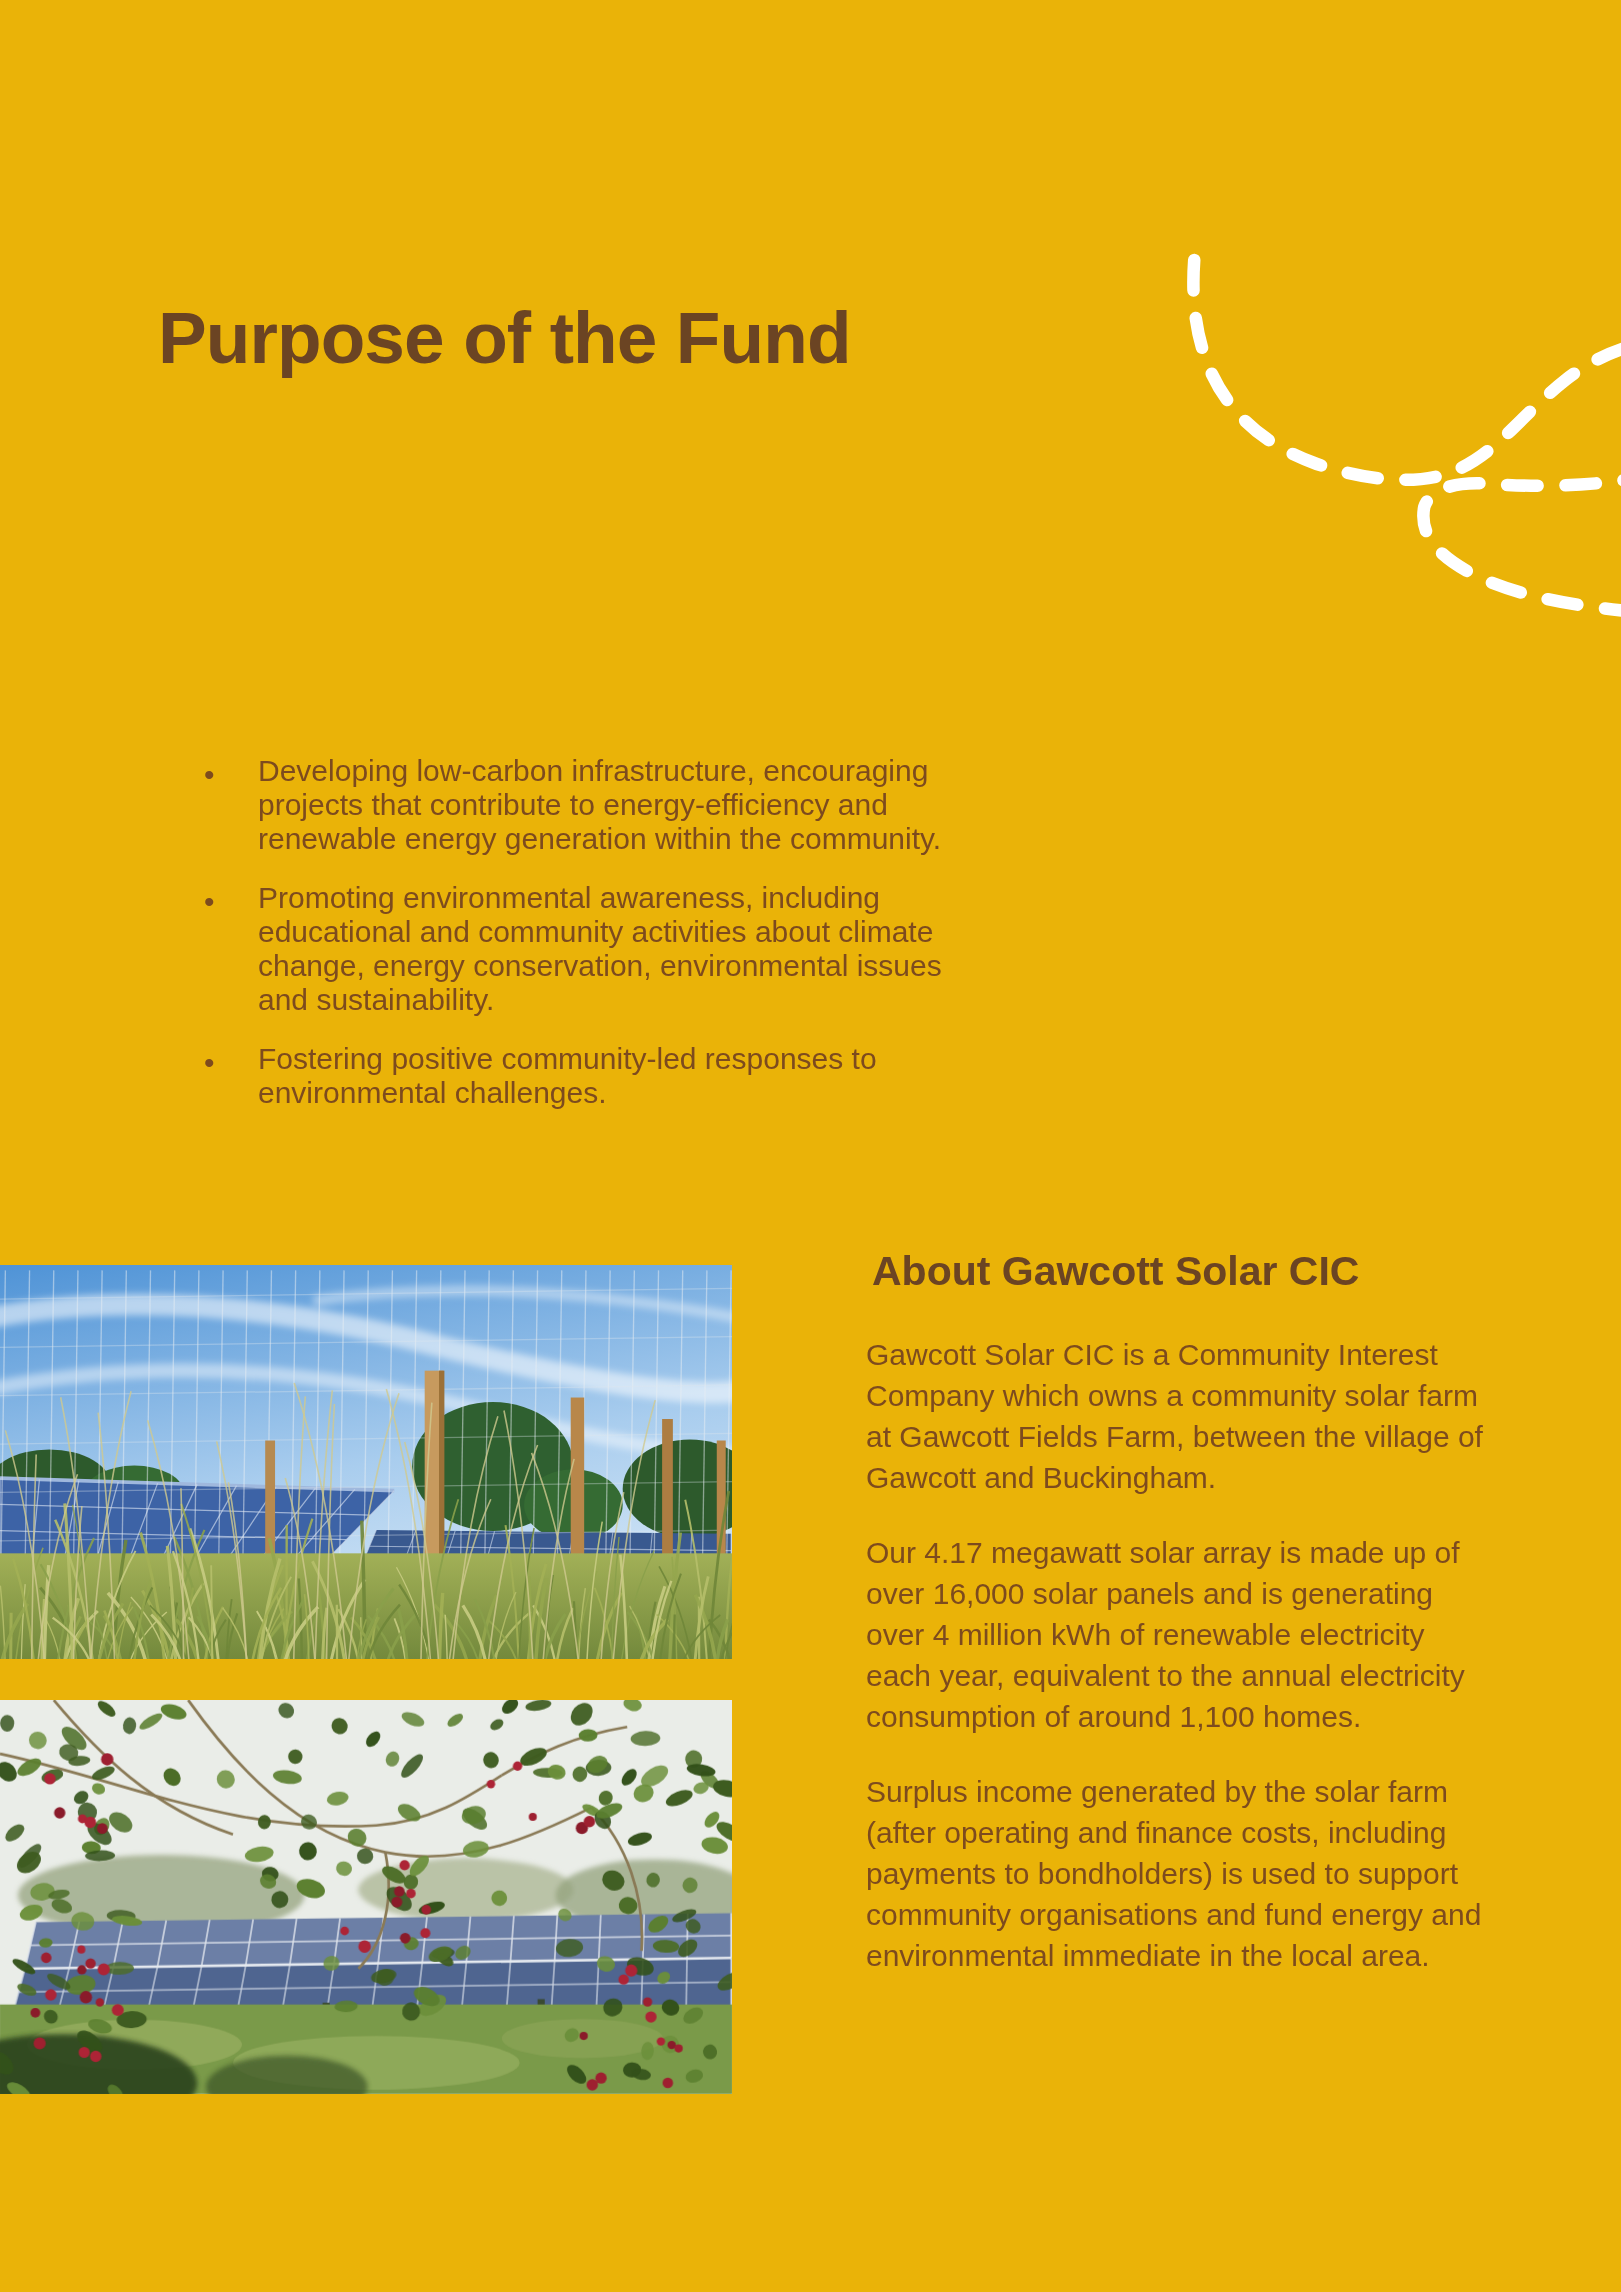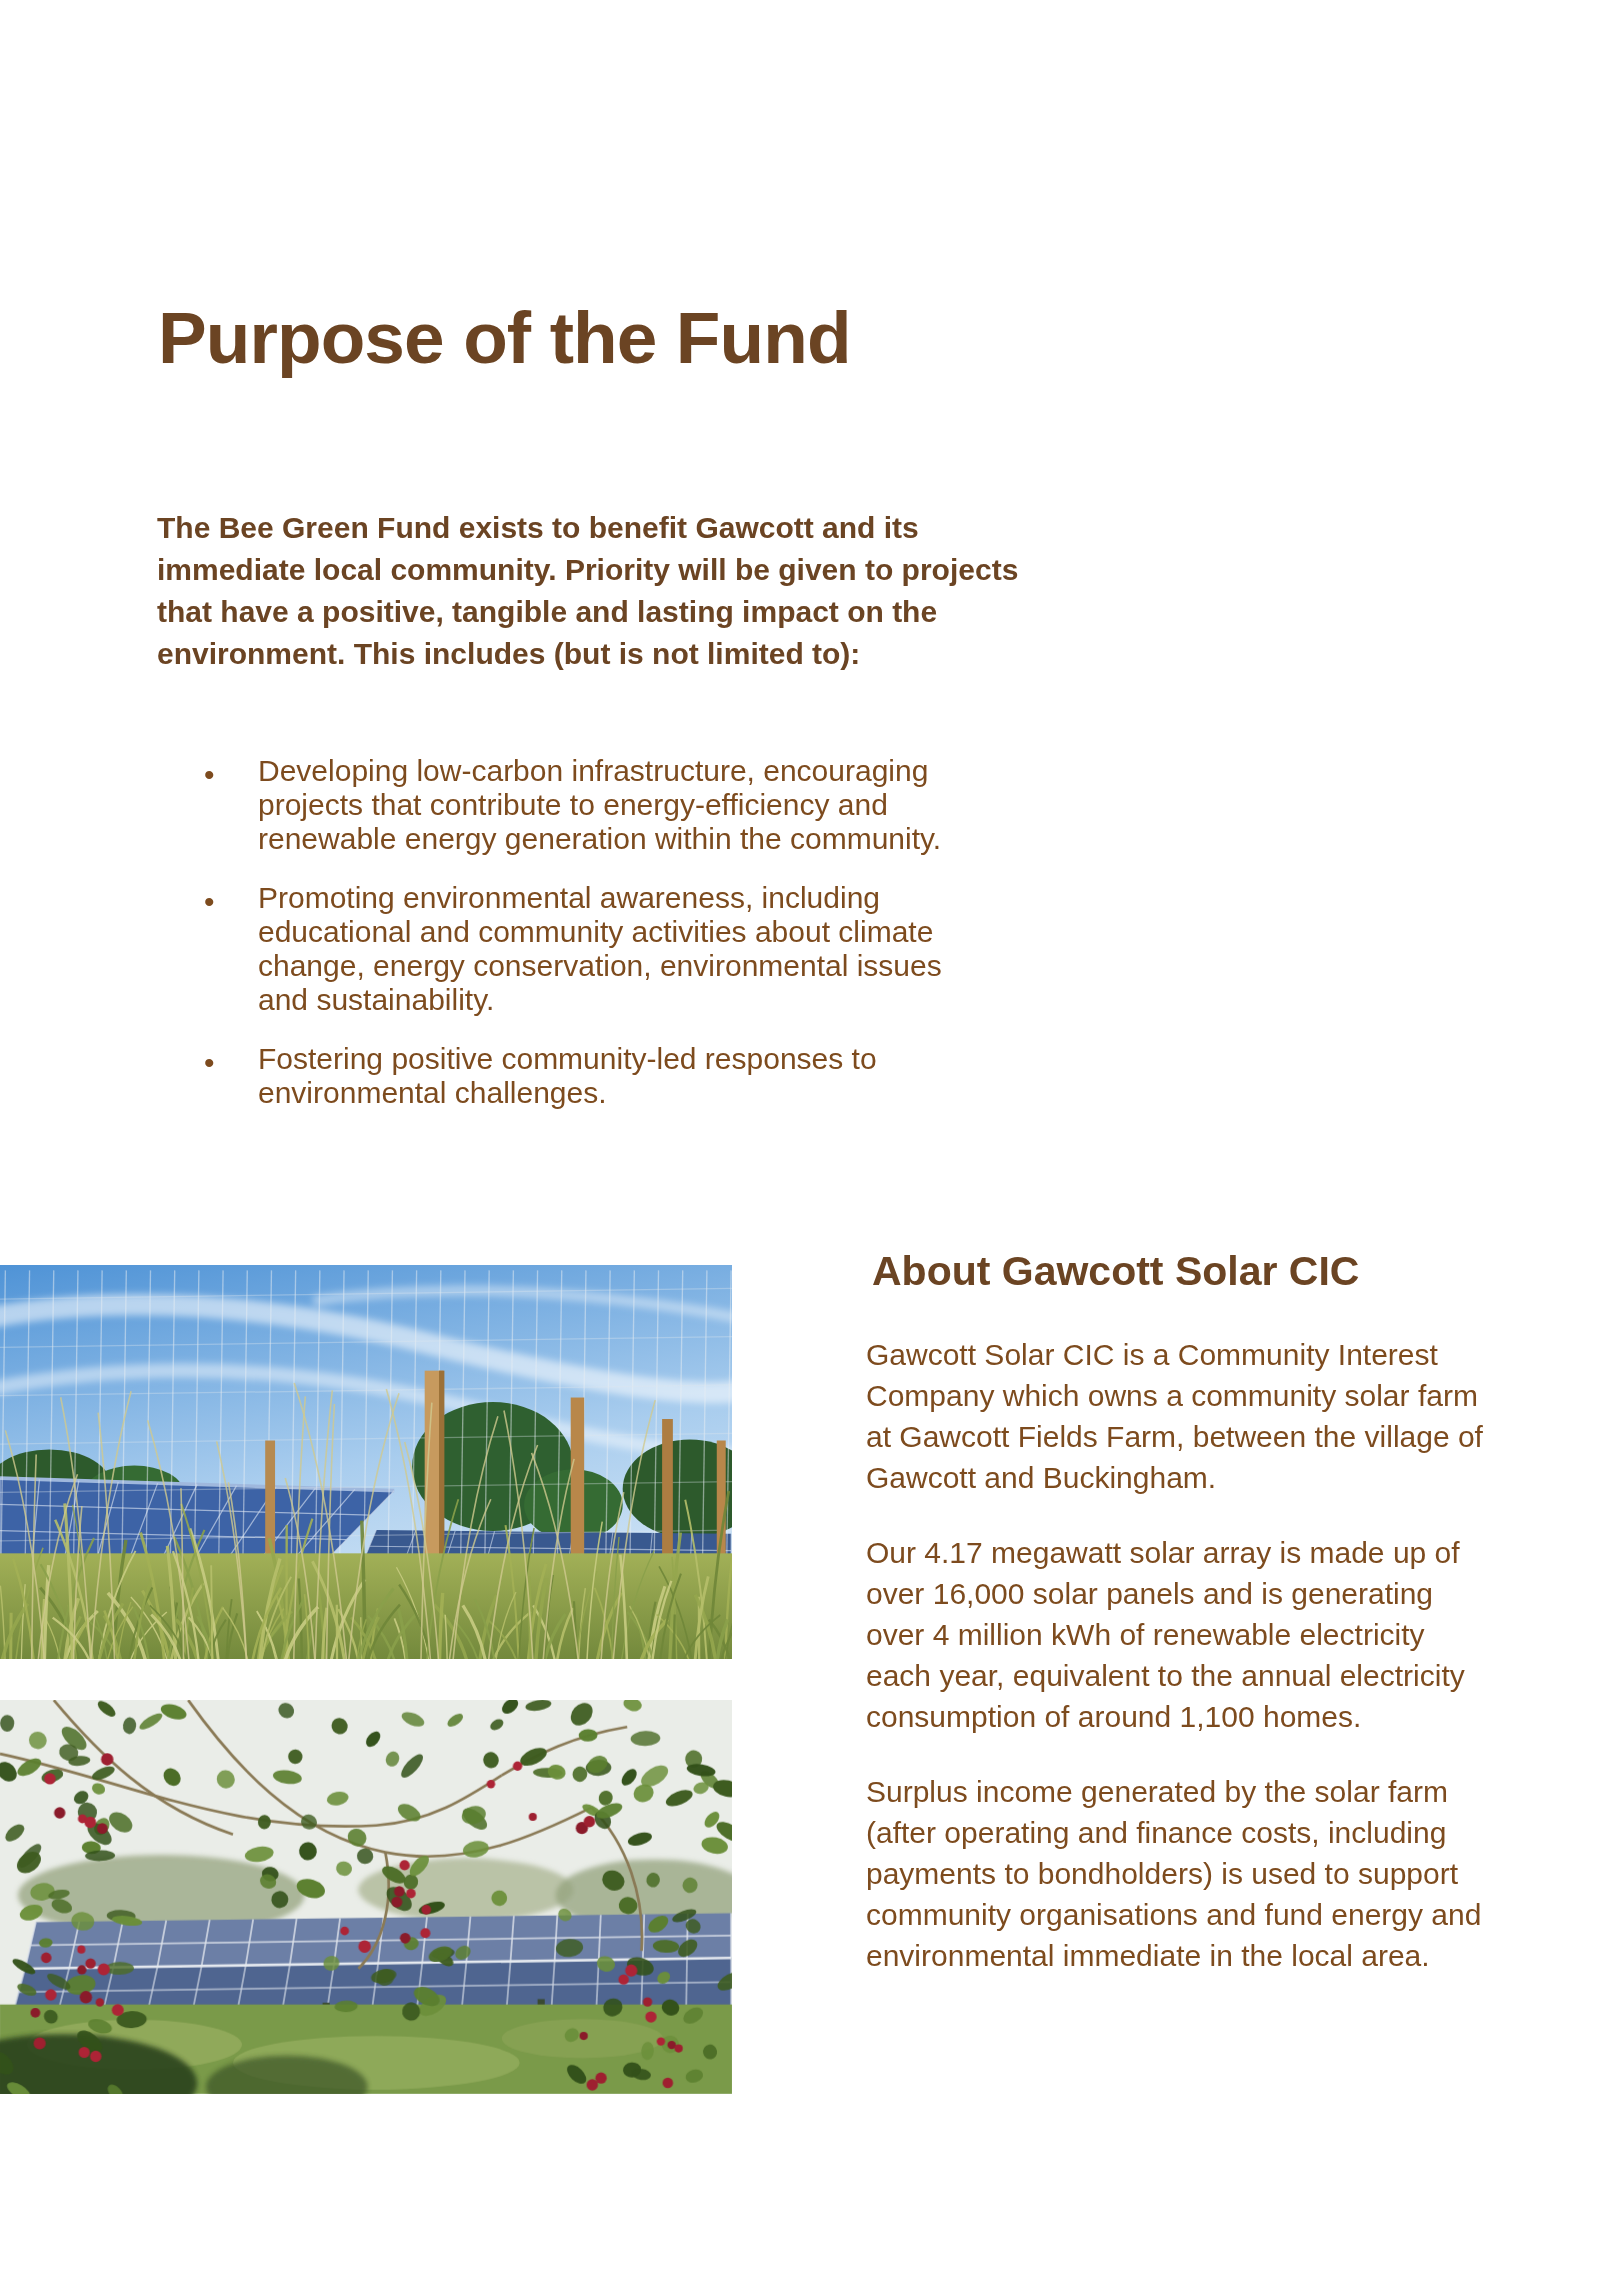--- a/index.html
+++ b/index.html
@@ -1,19 +1,19 @@
 <!DOCTYPE html>
 <html style="font-size:14.3px"><head>
 <meta charset="utf-8">
 <title>Purpose of the Fund</title>
 <style>
   html,body{margin:0;padding:0;background:#e8e8e8;}
   .page{
     position:relative;width:1622px;height:2293px;overflow:hidden;
-    background:#ffffff;
+    background:#eab308;
     font-family:"Liberation Sans",sans-serif;
   }
   .page-title{
     position:absolute;left:158px;top:296px;
     font-size:73px;font-weight:700;letter-spacing:-0.9px;
     color:#6B4423;white-space:nowrap;
   }
   .intro{
     position:absolute;left:157px;top:507px;width:896px;
     font-size:30px;font-weight:700;line-height:42px;color:#6B4423;
@@ -54,21 +54,20 @@
              C554 148 610 132 666 142
              C736 156 756 218 704 254
              C642 296 518 308 422 300
              C380 297 356 308 350 326
              C344 358 366 382 410 404
              C462 428 526 438 596 444" fill="none" stroke="#FFFFFF" stroke-width="14" stroke-linecap="round" stroke-dasharray="34 31"></path>
   </svg>
 
   <div class="page-title">Purpose of the Fund</div>
 
-  <div class="intro">The Bee Green Fund exists to benefit Gawcott and its immediate local community. Priority will be given to projects that have a positive, tangible and lasting impact on the environment. This includes (but is not limited to):</div>
 
   <div class="bullet-list">
     <div class="bullet-item">
       <span class="bullet-dot">•</span>
       <span class="bullet-text">Developing low-carbon infrastructure, encouraging projects that contribute to energy-efficiency and renewable energy generation within the community.</span>
     </div>
     <div class="bullet-item">
       <span class="bullet-dot">•</span>
       <span class="bullet-text">Promoting environmental awareness, including educational and community activities about climate change, energy conservation, environmental issues and sustainability.</span>
     </div>

